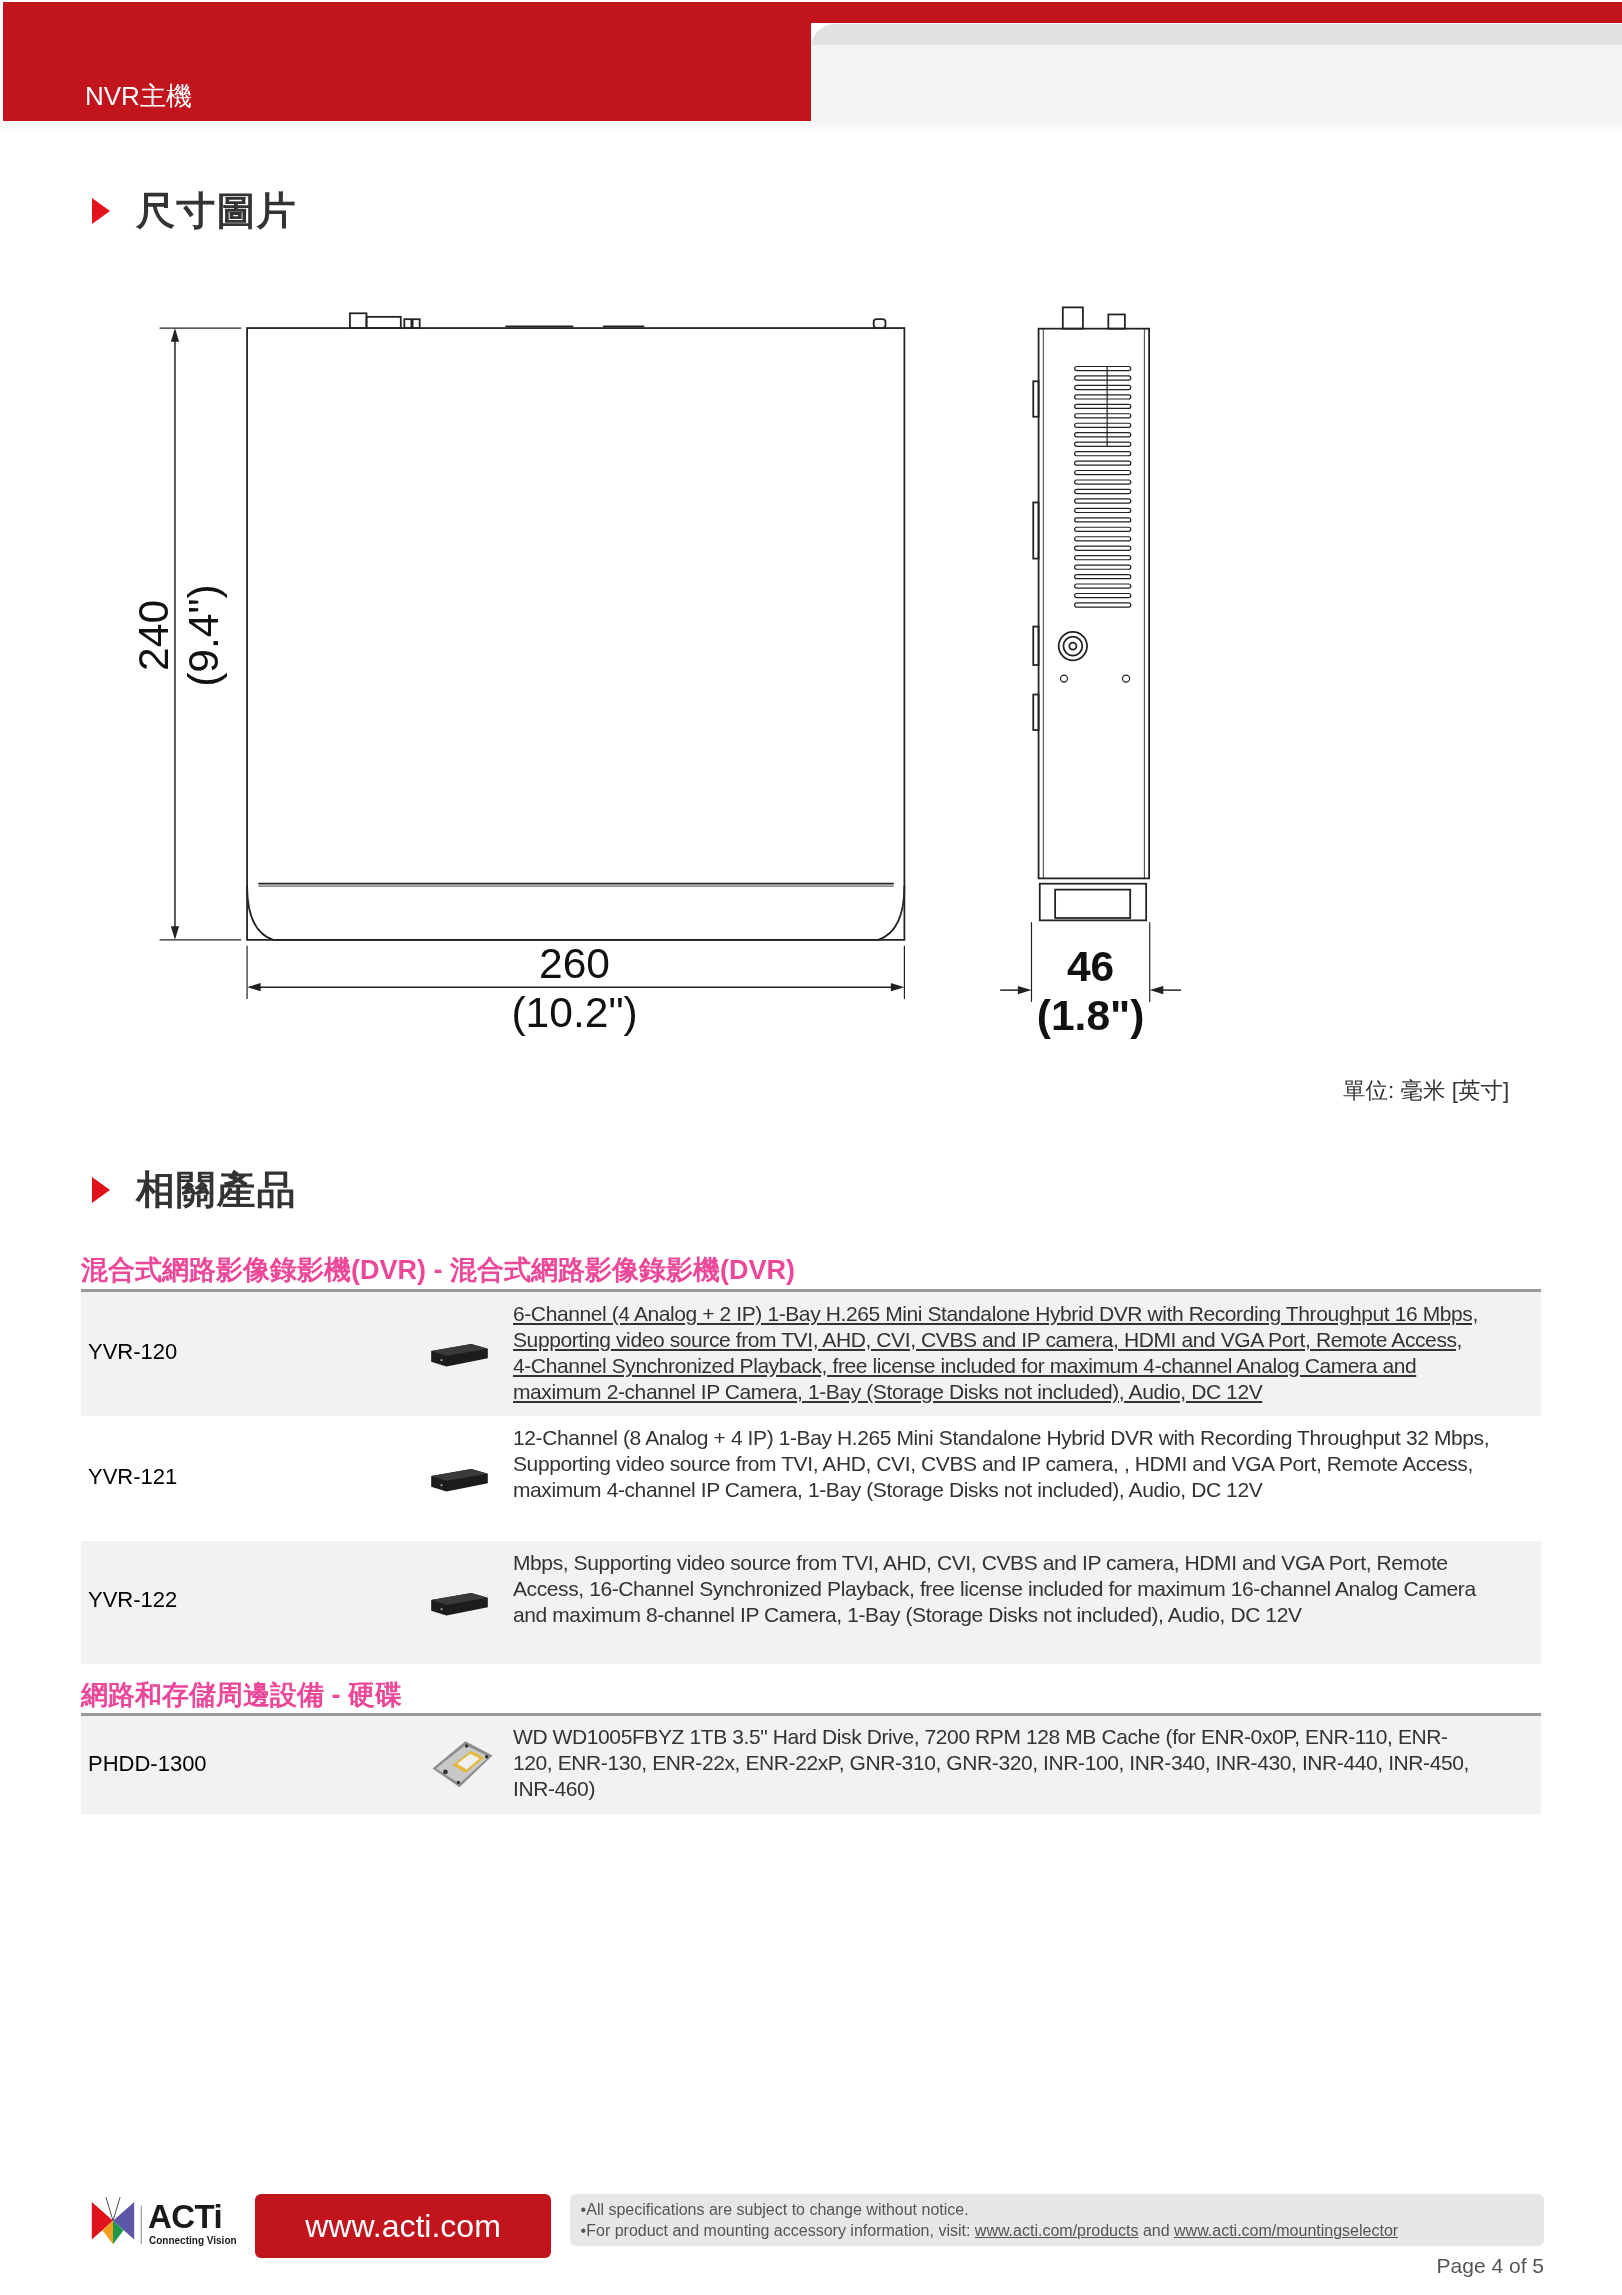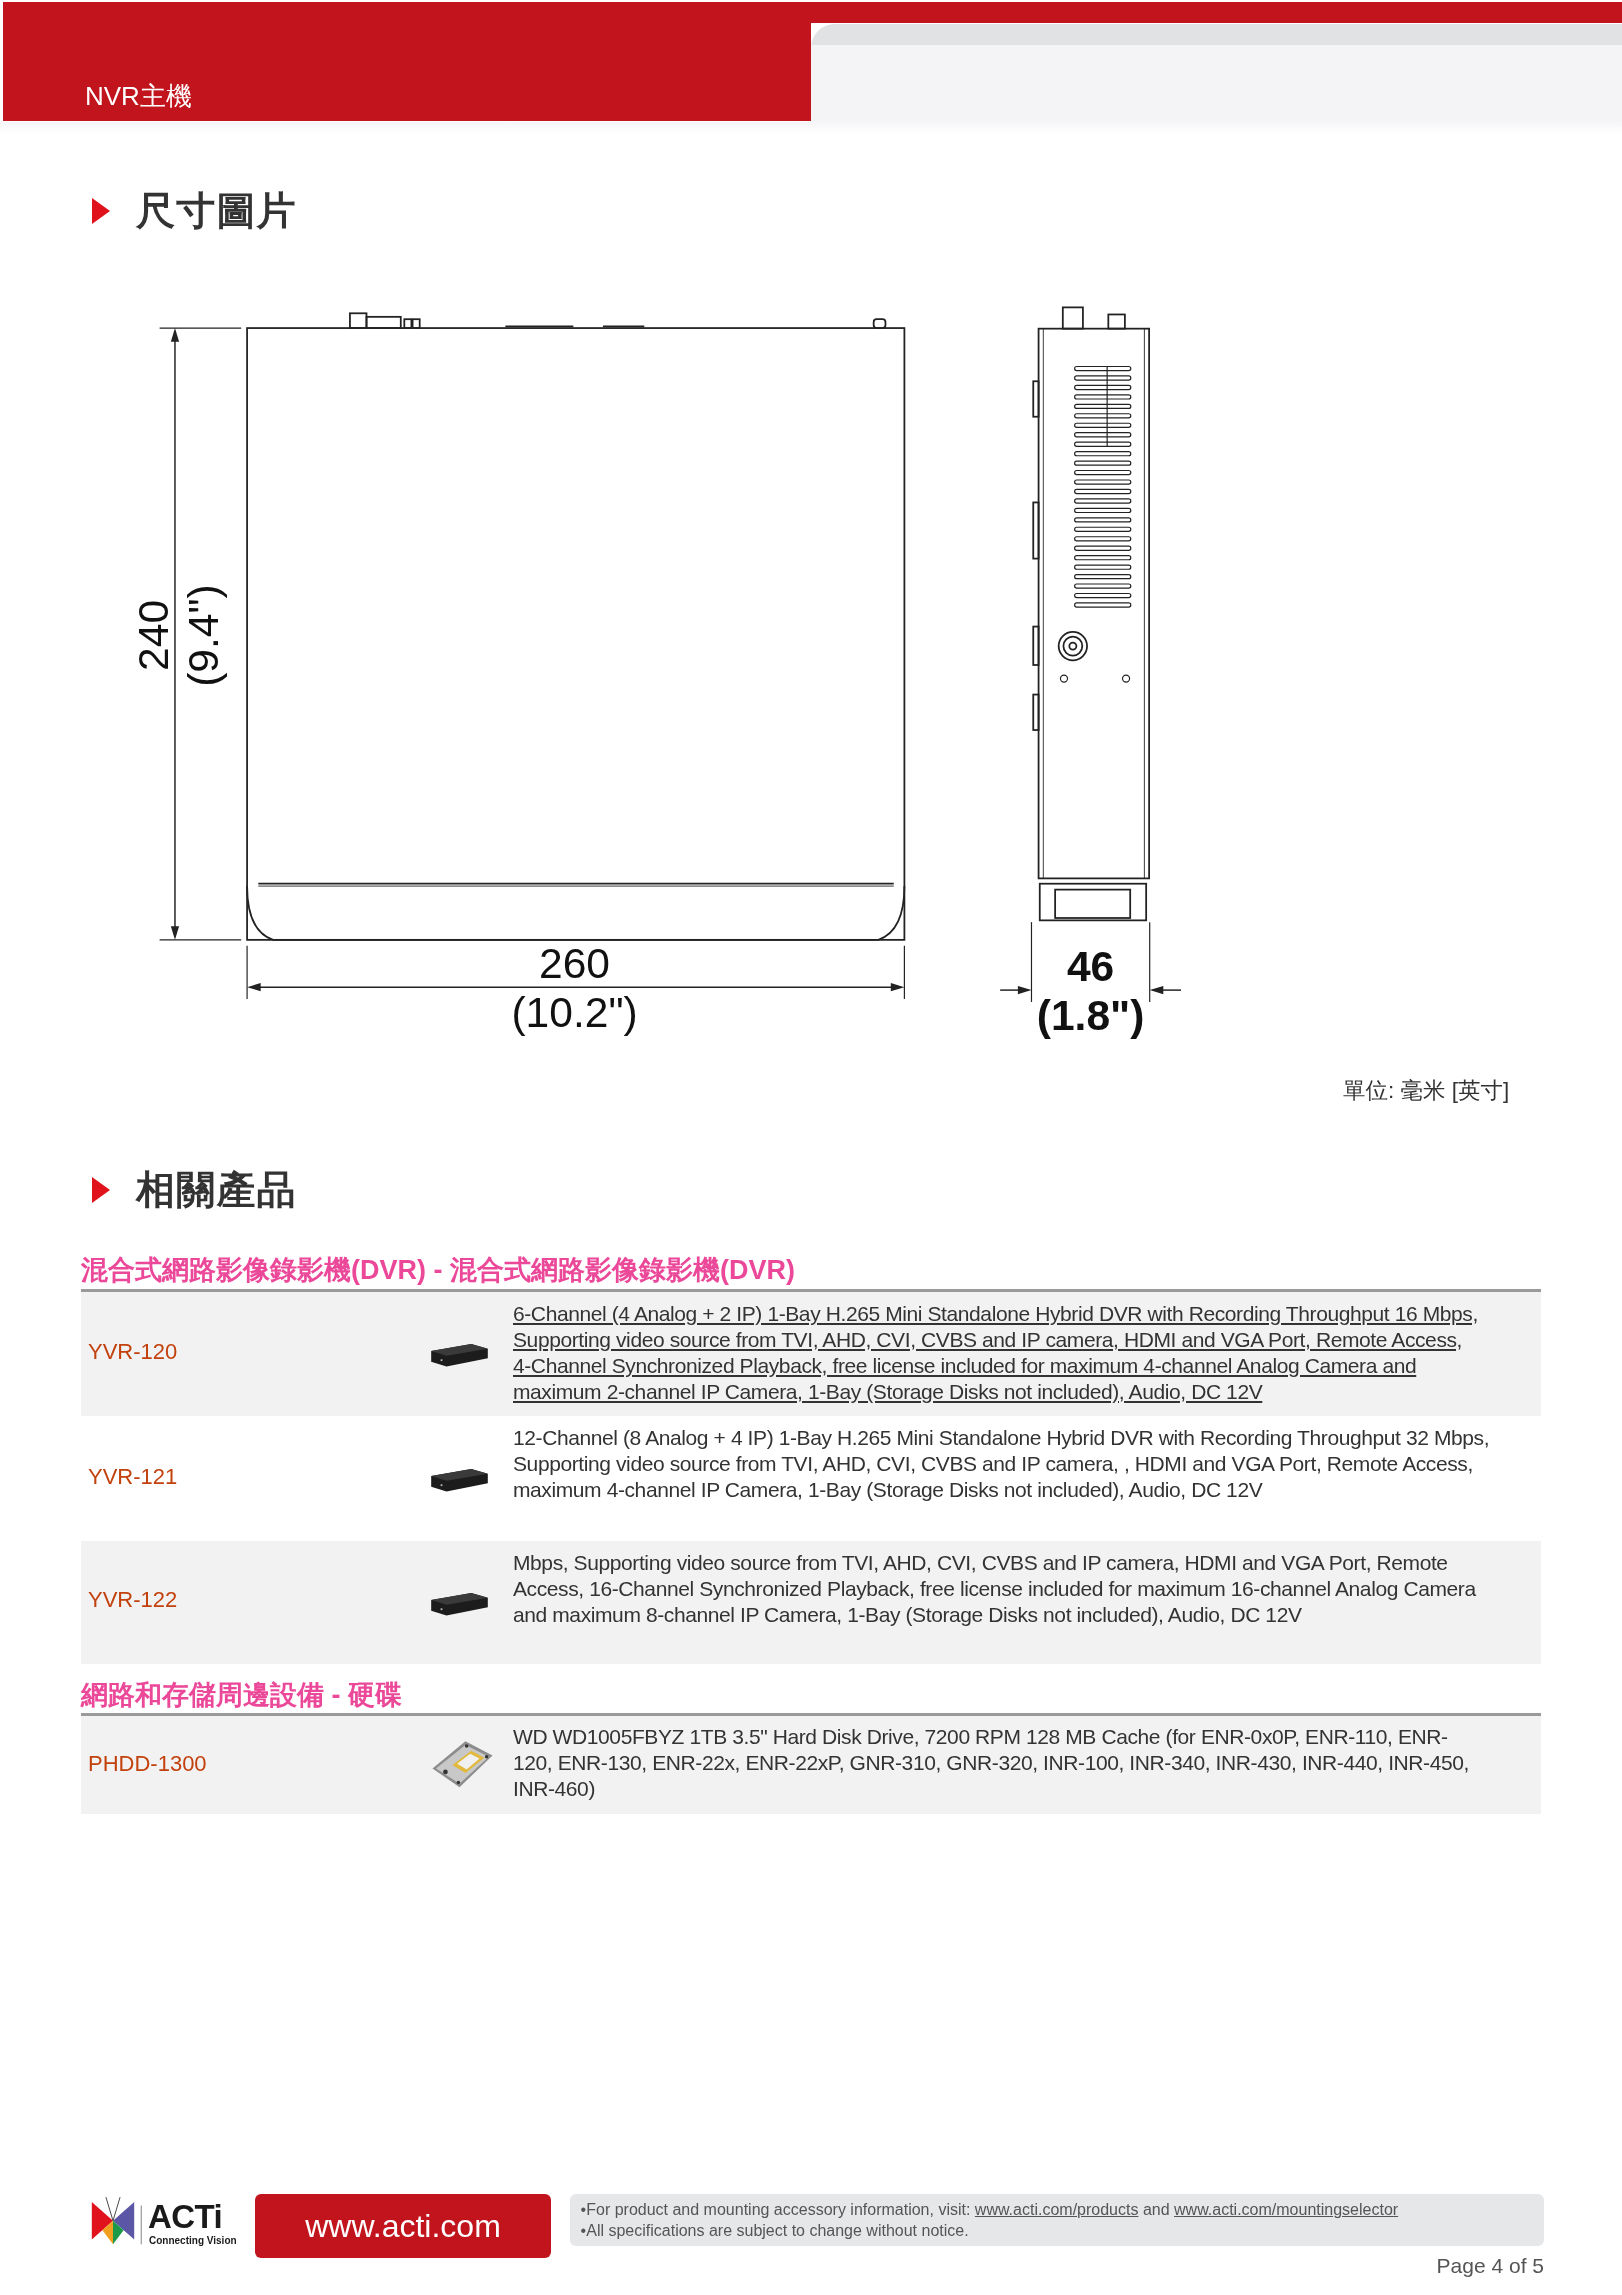--- a/index.html
+++ b/index.html
@@ -23,21 +23,21 @@
   .drawing { position:absolute; left:0; top:0; }
   .dim-text { font-family:"Liberation Sans", sans-serif; fill:#111111; }
 
   .unit-label { position:absolute; left:1343px; top:1075px; font-size:22.5px; color:#333333; }
 
   
   .cat-head { position:absolute; left:81px; font-size:27px; font-weight:bold; color:#ec4899; }
   .cat-rule { position:absolute; left:81px; width:1460px; height:3px; background:#9a9a9a; }
   .prod-row { position:absolute; left:81px; width:1460px; }
   .prod-row.shade { background:#f2f2f2; }
-  .prod-model { position:absolute; left:7px; font-size:22px; color:#c2410c; }
+  .prod-model { position:absolute; left:7px; font-size:22px; color:#000000; }
   .prod-img { position:absolute; left:349px; }
   .prod-desc { position:absolute; left:432px; width:1023px; font-size:21px; line-height:26px; color:#333333; letter-spacing:-0.4px; }
 
   
   .ft-logo { position:absolute; left:89px; top:2196px; width:154px; height:53px; }
   .ft-url { position:absolute; left:255px; top:2194px; width:296px; height:64px; background:#c1141d; border-radius:6px; color:#ffffff; font-size:32px; display:flex; align-items:center; justify-content:center; }
   .ft-notes { position:absolute; left:570px; top:2194px; width:974px; height:52px; background:#e6e7e9; border-radius:6px; padding:4.7px 10.6px; font-size:16px; color:#555555; line-height:21px; }
   .ft-notes a { color:#555555; text-decoration:underline; }
   .ft-page { position:absolute; right:78px; top:2254px; font-size:21px; color:#555555; }
 </style>
@@ -238,21 +238,21 @@
     <line x1="88" y1="16" x2="88" y2="82" stroke="#999" stroke-width="2"></line>
   </svg>
   <span style="position:absolute;left:59px;top:2.4px;font-size:33px;font-weight:bold;color:#1a1a1a;letter-spacing:-0.6px;">ACTi</span>
   <span style="position:absolute;left:60px;top:39px;font-size:10px;font-weight:bold;color:#1a1a1a;">Connecting Vision</span>
 </div>
 
 <div class="ft-url">www.acti.com</div>
 
 <div class="ft-notes">
   <div>
+    <span>•</span><span>All specifications are subject to change without notice.</span>
+  </div>
+  <div>
     <span>•</span><span>For product and mounting accessory information, visit: </span><a>www.acti.com/products</a><span> and </span><a>www.acti.com/mountingselector</a>
   </div>
-  <div>
-    <span>•</span><span>All specifications are subject to change without notice.</span>
-  </div>
 </div>
 
 <div class="ft-page">Page 4 of 5</div>
 
 
 </body></html>

